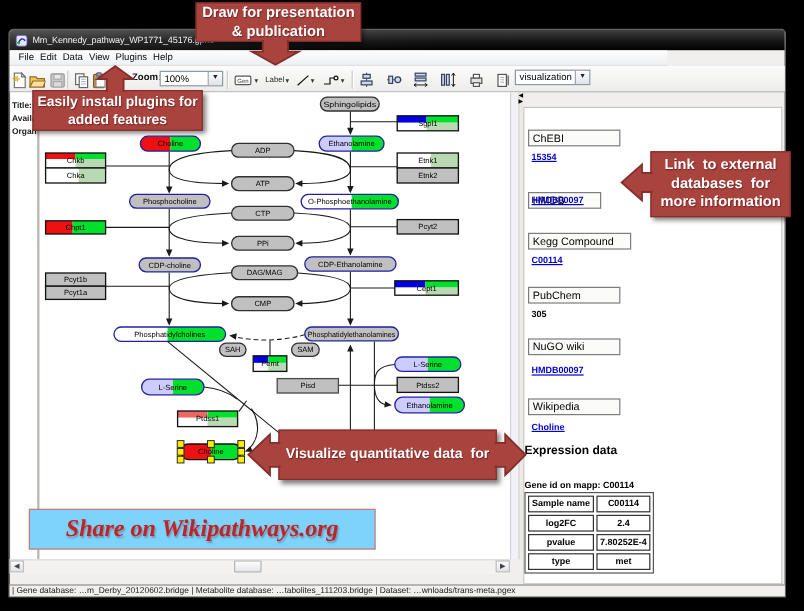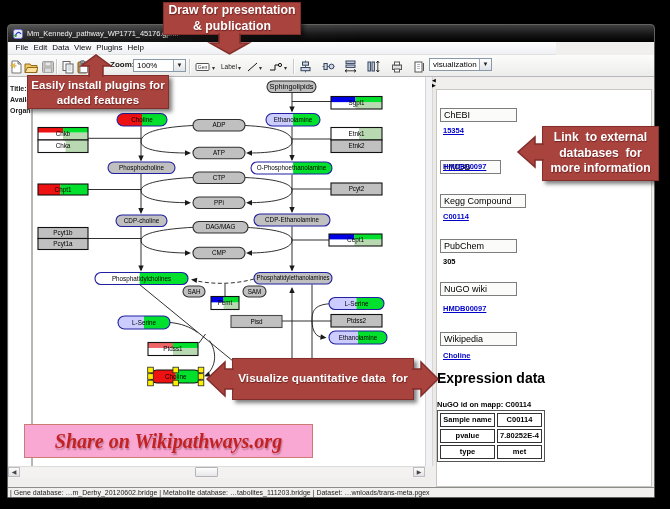--- a/index.html
+++ b/index.html
@@ -43,42 +43,42 @@
   
   #panel-bg{left:436px;top:89px;width:216px;height:398px;background:#fff;border:1px solid #c8c6c2;box-sizing:border-box;}
   #tabs{left:436px;top:75px;height:14px;display:flex;align-items:flex-end;}
   .tab{height:12px;font-size:8px;color:#111;background:linear-gradient(#f6f6f6,#dedede);
      border:1px solid #8f8f8f;border-bottom:none;border-radius:2px 2px 0 0;padding:0 4px;line-height:12px;margin-right:1px;}
   .tab.sel{height:14px;background:#fff;line-height:14px;position:relative;z-index:3;}
   .bp-header{position:absolute;left:440px;width:77px;height:14px;background:#fbfbfa;border:1px solid #7d7d7d;
      box-sizing:border-box;font-size:9px;font-weight:normal;color:#000;padding:1px 13px 0 3px;}
   .bp-value{position:absolute;left:443px;font-size:7.5px;font-weight:bold;color:#000;line-height:9px;}
   .bp-link{color:#0000cc;text-decoration:underline;}
-  #expression-title{left:437px;top:370px;font-size:14px;font-weight:bold;color:#000;}
+  #expression-title{left:437px;top:370px;font-size:10px;font-weight:bold;color:#000;}
   #geneid-line{left:437px;top:400px;font-size:7.5px;font-weight:bold;color:#000;}
   #expr-table{left:437px;top:410px;border:1px solid #555;background:#fff;padding:1px;}
   #expr-table .row{display:flex;}
   #expr-table .cell{border:1px solid #333;margin:1px;background:#fff;font-size:7.5px;font-weight:bold;color:#000;
       text-align:center;line-height:12px;height:12px;}
   #expr-table .c0{width:53px;}
   #expr-table .c1{width:43px;}
   
   #statusbar{left:8px;top:487px;width:646px;height:10px;background:#f1f0ee;border-top:1px solid #8d8d8a;
      box-sizing:border-box;font-size:7px;color:#1a1a1a;line-height:9px;padding-left:2px;white-space:nowrap;overflow:hidden;}
   
   .callout-banner{position:absolute;background:#a9433e;border:1.5px solid #832e2a;box-sizing:border-box;
      color:#fff;font-weight:bold;text-align:center;box-shadow:2.5px 3px 4px rgba(0,0,0,.5);
      text-shadow:0.5px 0.8px 1px rgba(60,0,0,.55);z-index:20;
      display:flex;flex-direction:column;justify-content:center;align-items:center;}
   .callout-banner div{white-space:pre;}
   .callout-arrow{position:absolute;left:0;top:0;width:670px;height:509px;pointer-events:none;z-index:19;}
   .callout-arrow polygon{fill:#a9433e;stroke:#832e2a;stroke-width:1.5;}
   .callout-arrow rect.patch{fill:#a9433e;stroke:none;}
   
-  #share-box{left:24px;top:424px;width:289px;height:34px;background:#f9a8d4;border:1px solid #cc7a73;
+  #share-box{left:24px;top:424px;width:289px;height:34px;background:#7dd3fc;border:1px solid #cc7a73;
      box-sizing:border-box;z-index:18;display:flex;align-items:center;justify-content:center;}
   #share-text{font-family:"Liberation Serif","DejaVu Serif",serif;font-style:italic;font-weight:bold;
      font-size:20px;color:#c32222;text-shadow:1px 1.5px 1.5px rgba(90,30,30,.35);white-space:nowrap;}
   svg text{font-family:"Liberation Sans","DejaVu Sans",sans-serif;}
 </style>
 </head>
 <body>
 
 <div id="screen">
   <div class="abs" id="window"></div>
@@ -486,25 +486,29 @@
       <div class="bp-header abs" style="top: 194px; width: 86px;">Kegg Compound</div>
       <div class="bp-value abs bp-link" style="top: 212px;">C00114</div>
       <div class="bp-header abs" style="top: 239px; width: 77px;">PubChem</div>
       <div class="bp-value abs" style="top: 257px;">305</div>
       <div class="bp-header abs" style="top: 282px; width: 77px;">NuGO wiki</div>
       <div class="bp-value abs bp-link" style="top: 304px;">HMDB00097</div>
       <div class="bp-header abs" style="top: 332px; width: 77px;">Wikipedia</div>
       <div class="bp-value abs bp-link" style="top: 351px;">Choline</div>
     </div>
   <div class="abs" id="expression-title">Expression data</div>
-  <div class="abs" id="geneid-line">NuGO id on mapp: C00114</div>
+  <div class="abs" id="geneid-line">Gene id on mapp: C00114</div>
   <div class="abs" id="expr-table">
       <div class="row">
         <div class="cell c0">Sample name</div>
         <div class="cell c1">C00114</div>
+      </div>
+      <div class="row">
+        <div class="cell c0">log2FC</div>
+        <div class="cell c1">2.4</div>
       </div>
       <div class="row">
         <div class="cell c0">pvalue</div>
         <div class="cell c1">7.80252E-4</div>
       </div>
       <div class="row">
         <div class="cell c0">type</div>
         <div class="cell c1">met</div>
       </div>
     </div>

